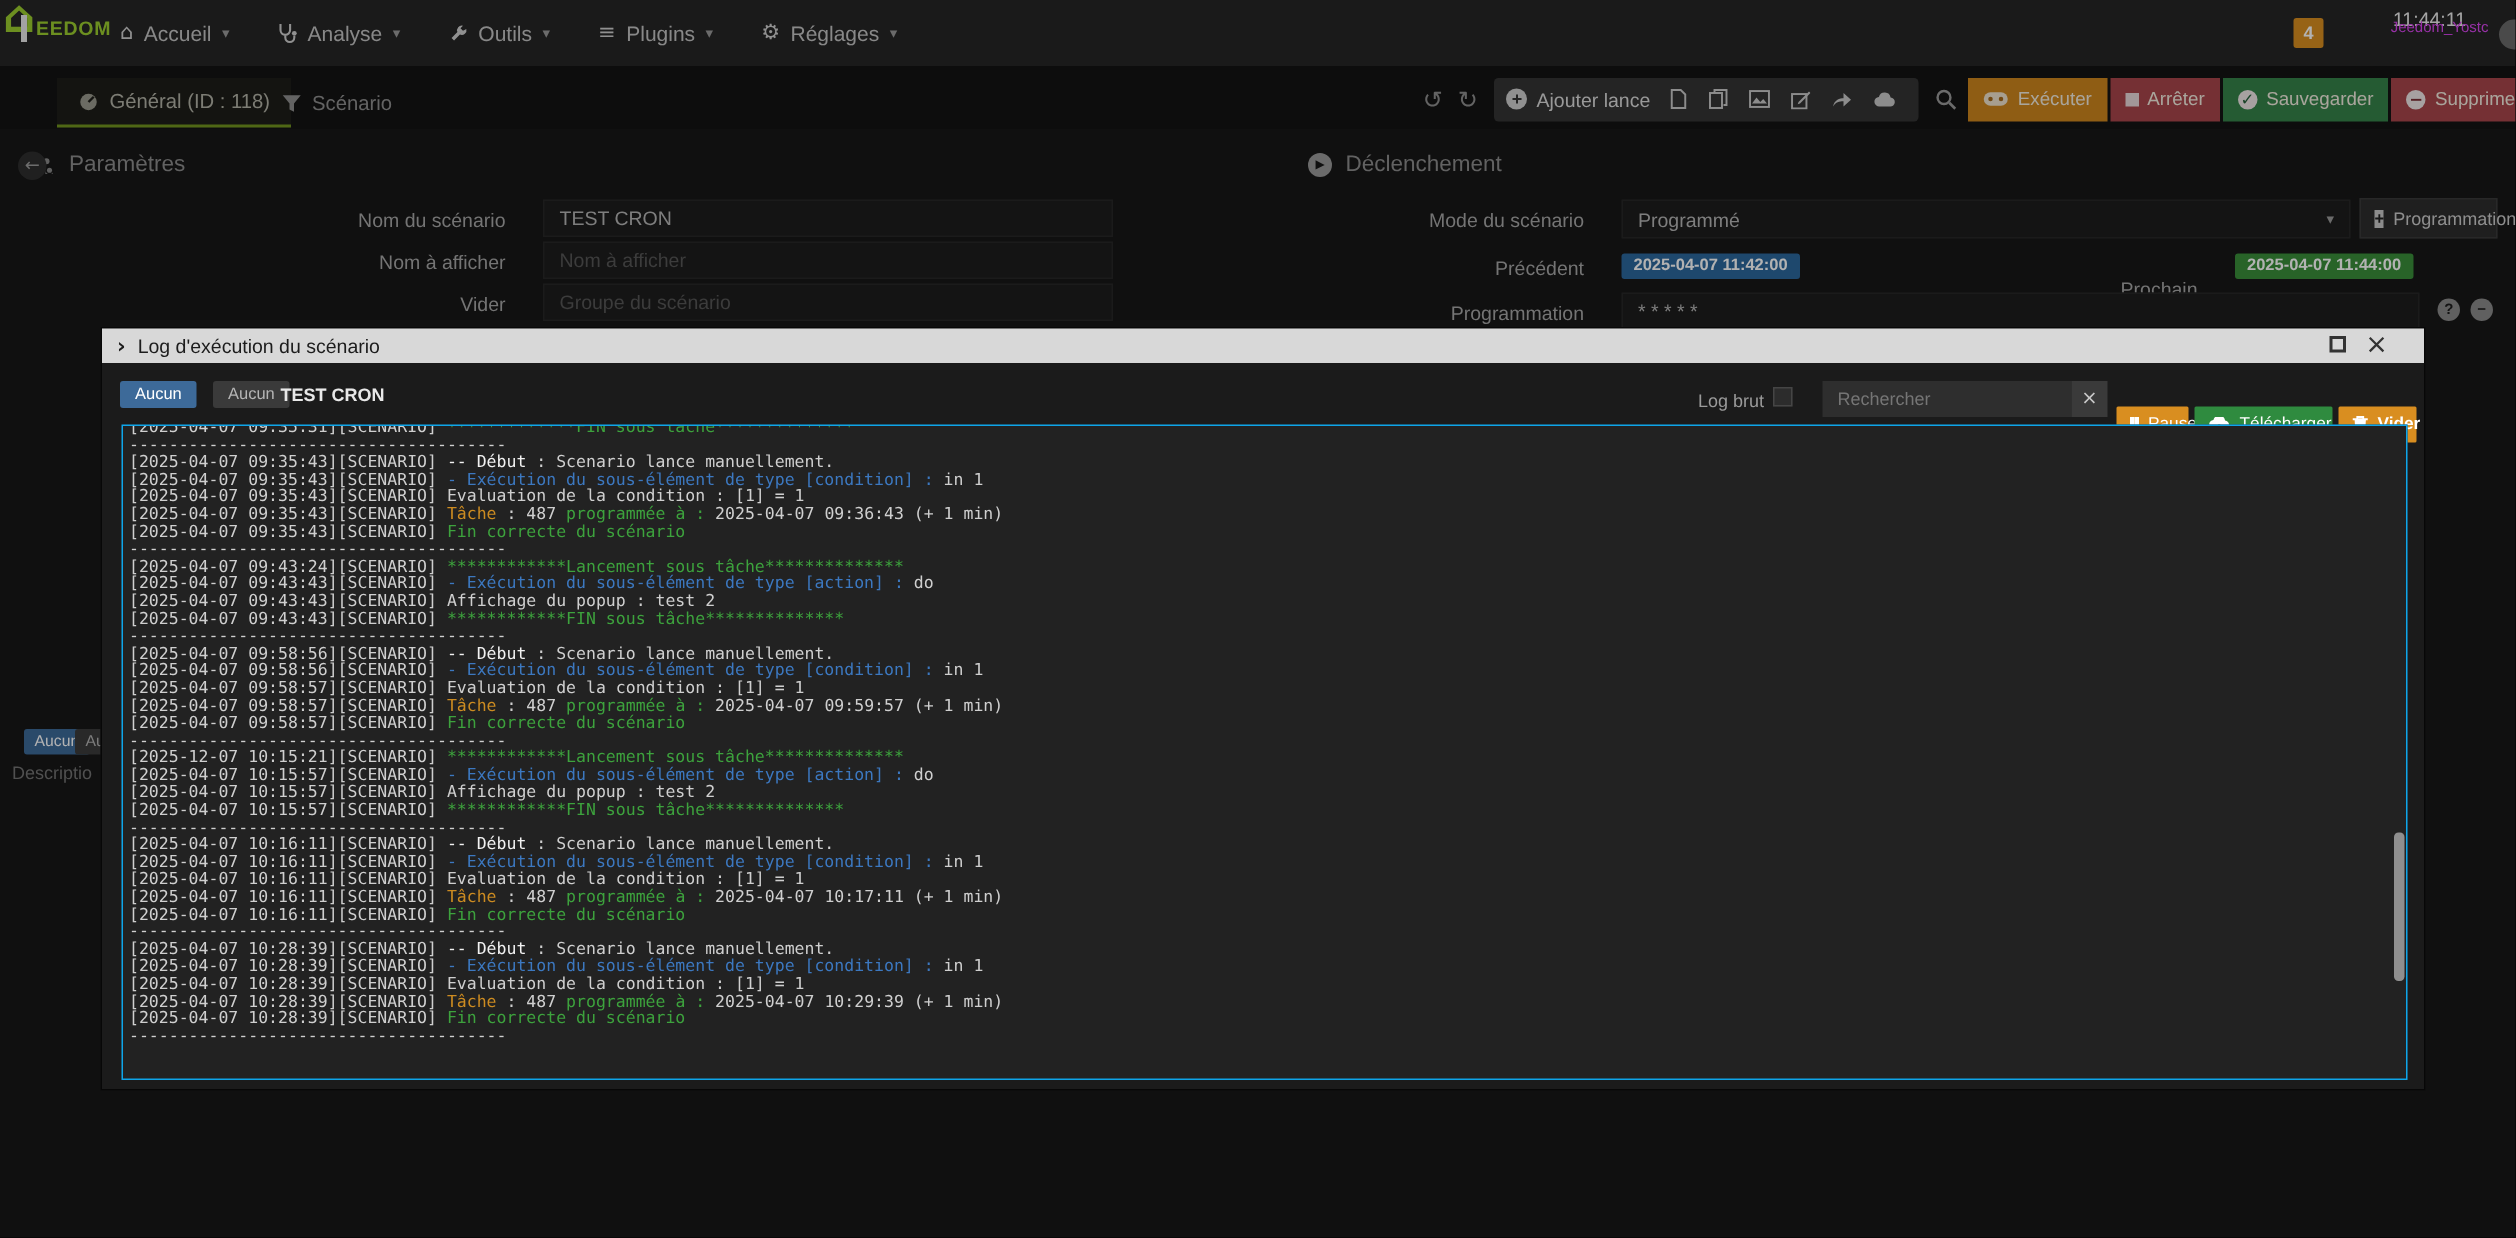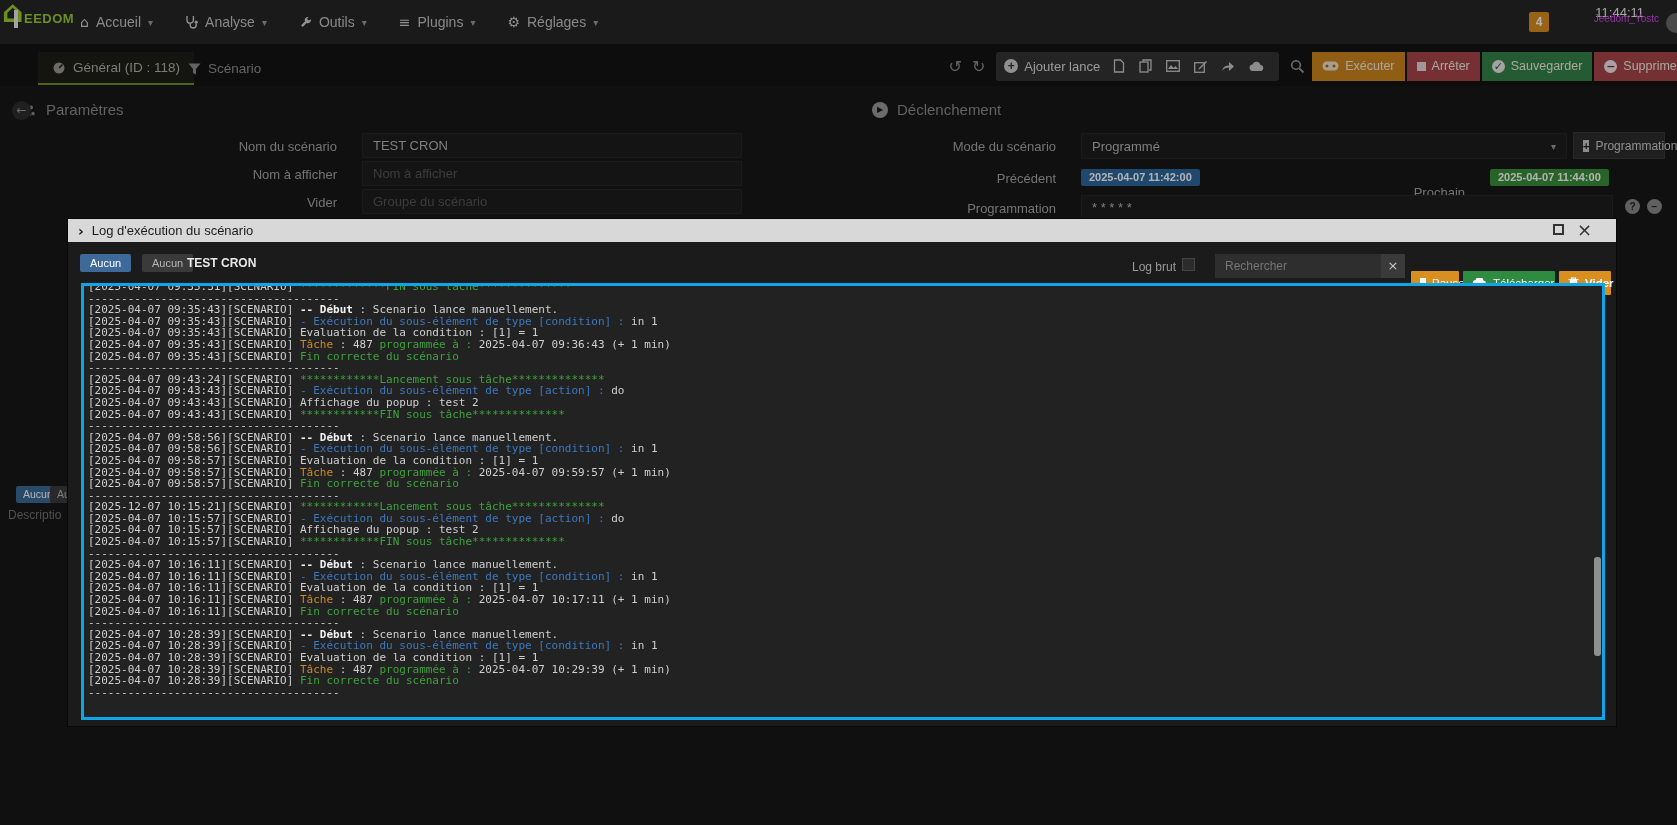--- a/index.html
+++ b/index.html
@@ -103,28 +103,28 @@
   .m-search::placeholder{color:#757575;}
   .m-x{position:absolute;left:1313px;top:35px;width:24px;height:24px;background:#3a3a3a;color:#c9c9c9;
        text-align:center;line-height:24px;font-size:13px;font-family:"DejaVu Sans",sans-serif;}
   .m-btn{position:absolute;top:35px;height:24px;display:flex;align-items:center;gap:6px;
          padding:0 9px;box-sizing:border-box;color:#fff;font-size:11.5px;border-radius:1px;white-space:nowrap;margin-top:17px;}
   .m-btn.orange{background:var(--accent-orange);}
   .m-btn.green{background:var(--badge-green2);}
   .pause-ico{display:inline-block;width:7px;height:10px;border-left:3px solid #fff;border-right:3px solid #fff;box-sizing:border-box;}
 
   .log-area{position:absolute;left:13px;top:64px;width:1524px;height:437px;background:#222222;
-            border:3px solid #0ea5e9;box-sizing:border-box;overflow:hidden;}
+            border:1px solid #0ea5e9;box-sizing:border-box;overflow:hidden;}
   .log-content{margin:-5px 0 0 4px;}
   .log-line{white-space:pre;font-family:"DejaVu Sans Mono",monospace;font-size:11px;line-height:11.6px;}
   .lc-d{color:var(--log-default);}
   .lc-b{color:var(--log-blue);}
   .lc-g{color:var(--log-green);}
   .lc-o{color:var(--log-orange);}
-  .lc-w{color:#f2f2f2;font-weight:bold;}
+  .lc-w{color:#f2f2f2;font-weight:normal;}
   .log-thumb{position:absolute;right:1px;top:271px;width:7px;height:99px;background:#8f8f8f;border-radius:3px;}
 
   svg{display:block;}
 </style>
 </head>
 <body>
 
 <div class="page">
 
   <div class="navbar">

